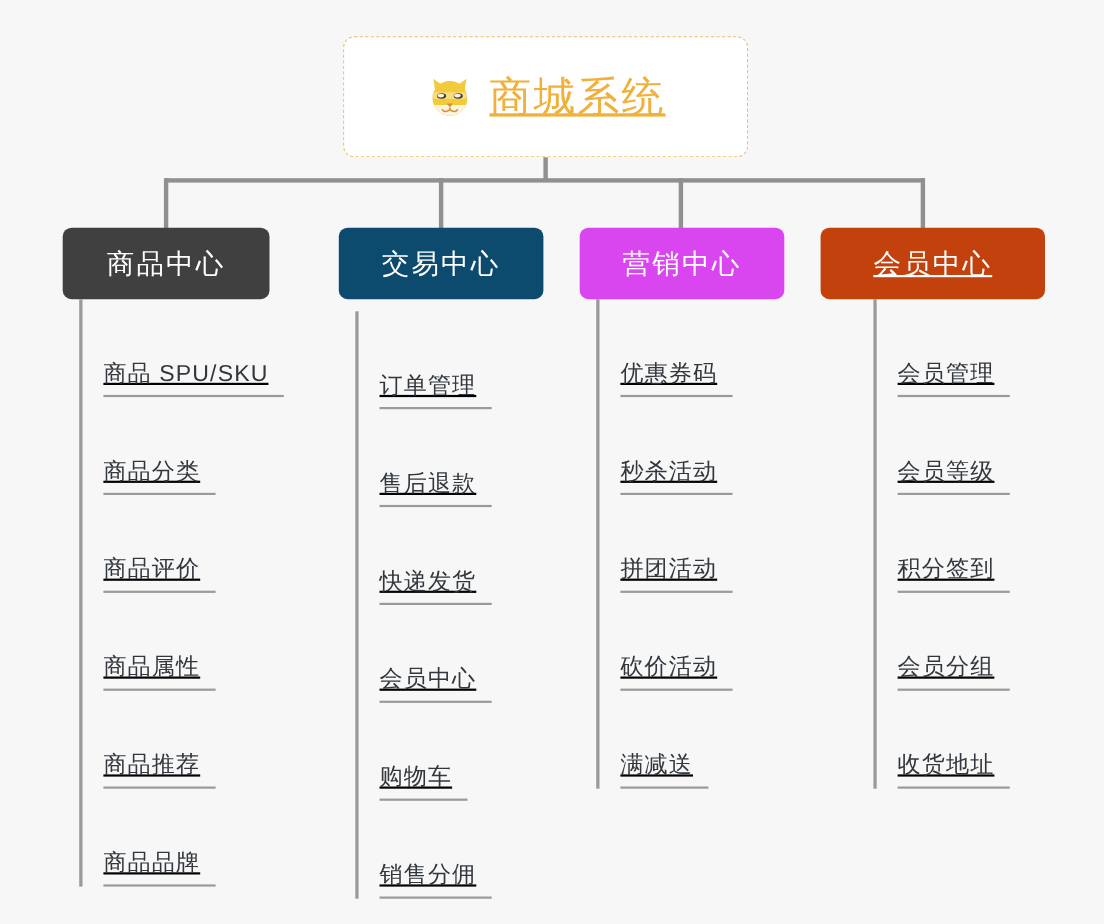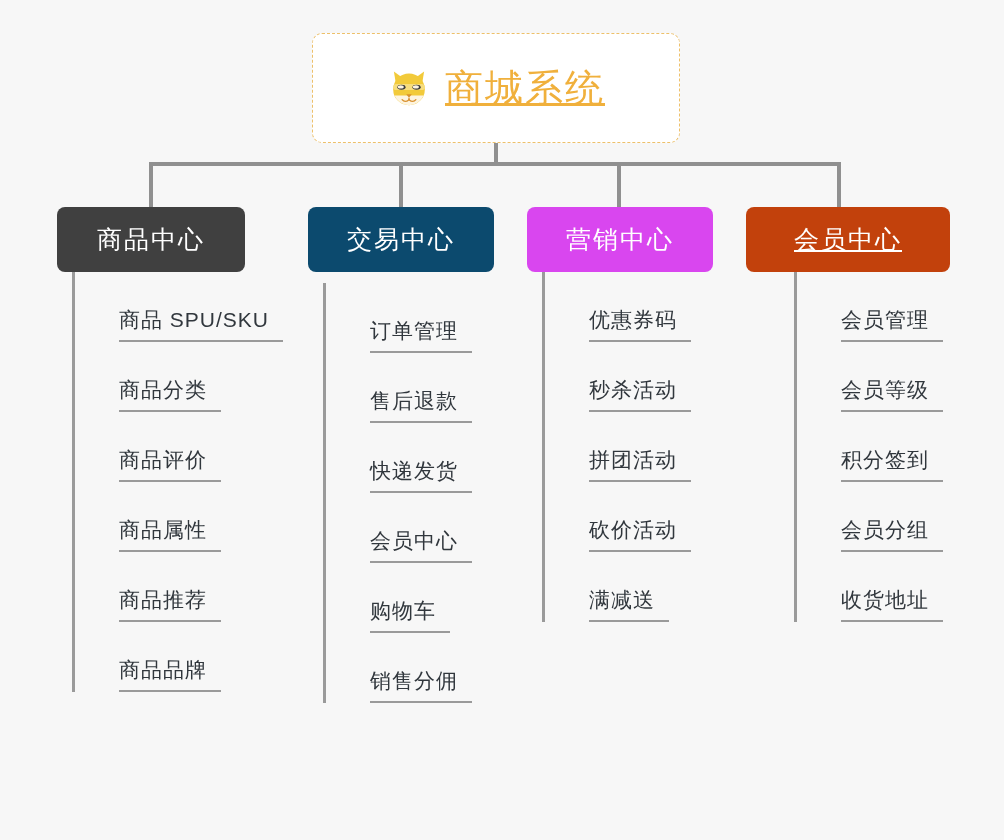--- a/index.html
+++ b/index.html
@@ -73,24 +73,25 @@
     white-space: nowrap;
   }
 
   
   .branch-col {
     position: absolute;
     box-sizing: border-box;
     border-left: 3px solid #9a9a9a;
   }
   .leaf-item {
-    height: 70px;
+    height: 89px;
     display: flex;
     align-items: flex-end;
-    padding-left: 44px;
+    padding-left: 19px;
+    text-decoration: underline;
   }
   .leaf-label {
     font-size: 21px;
     color: #31373d;
     white-space: nowrap;
     padding: 0 14px 6px 0;
     border-bottom: 2px solid #9a9a9a;
     letter-spacing: 1px;
   }
 </style>

